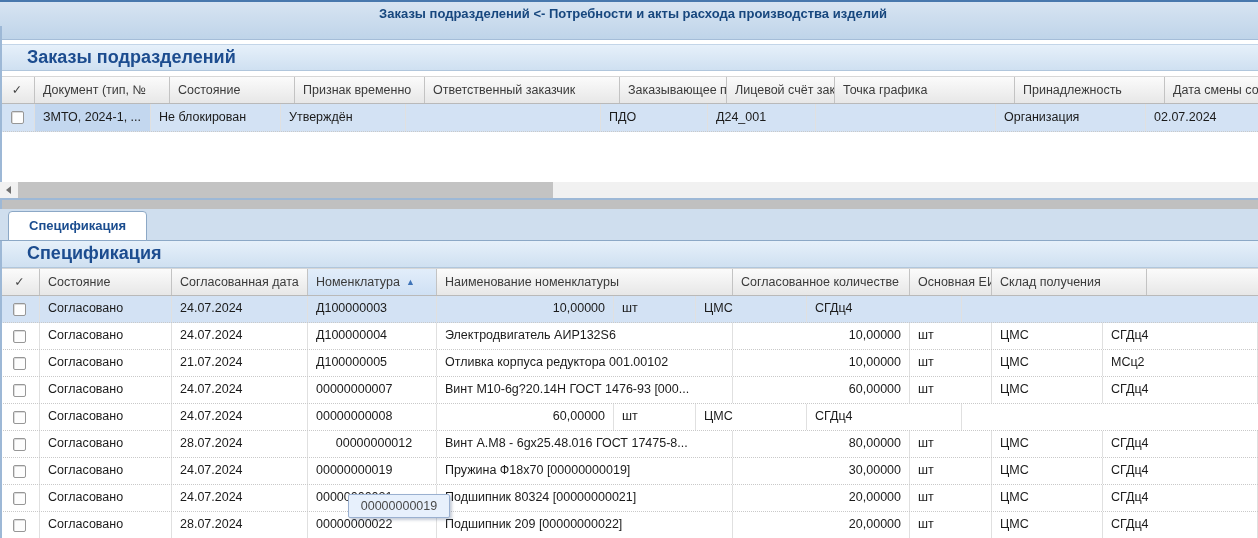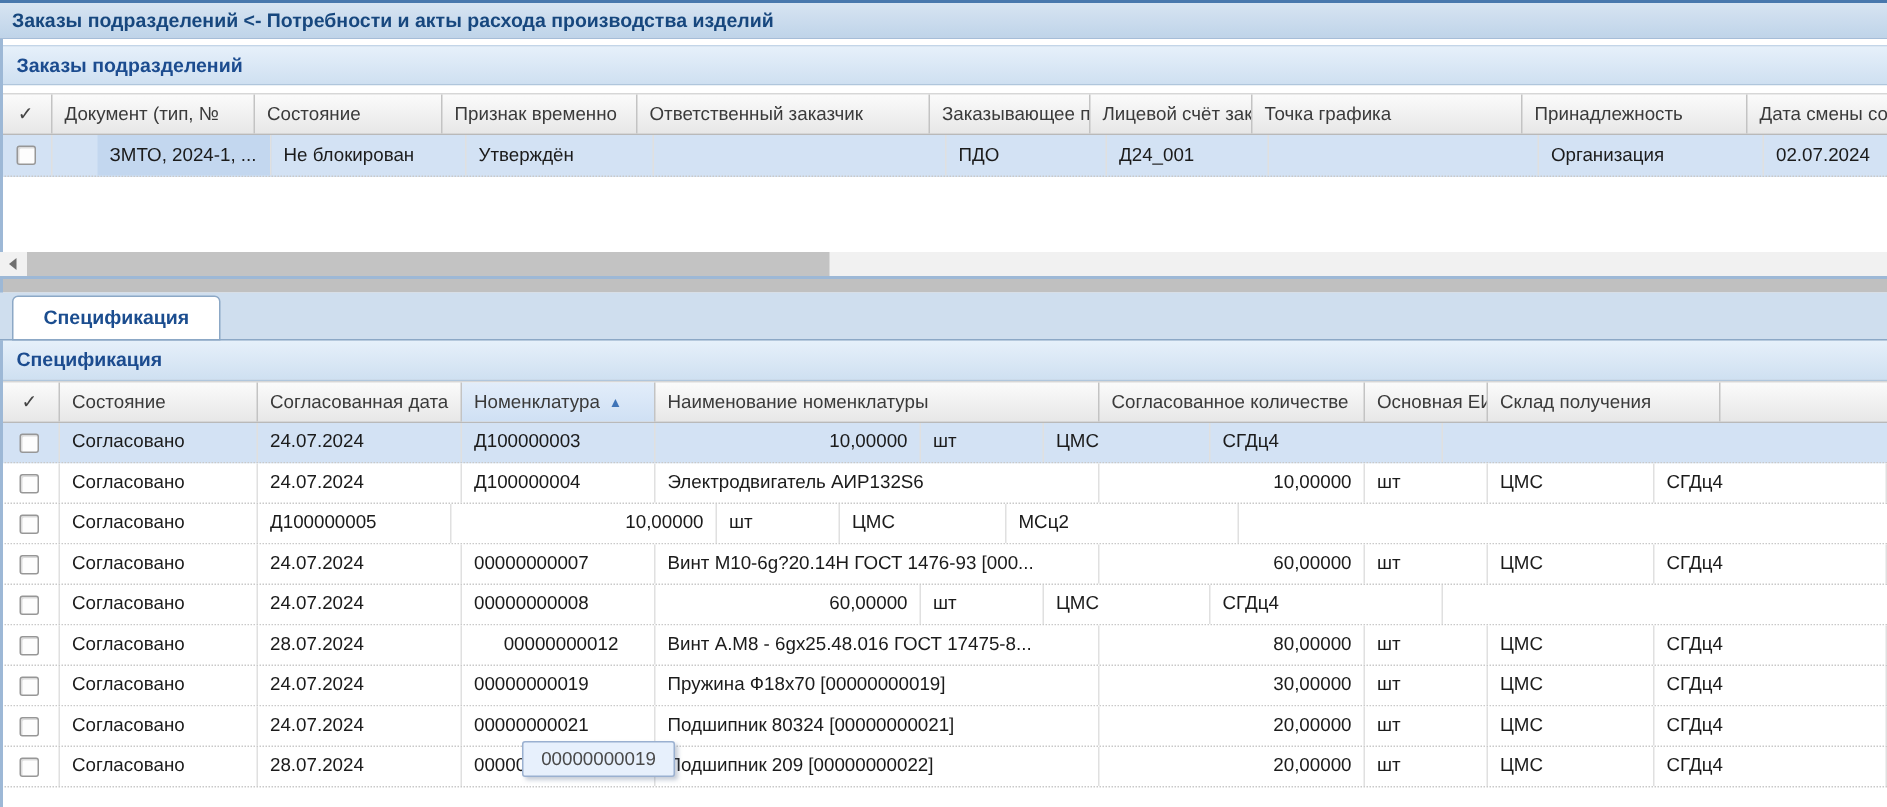--- a/index.html
+++ b/index.html
@@ -1,30 +1,30 @@
 <!DOCTYPE html>
 <html><head>
 <meta charset="utf-8">
 <style>
   * { margin:0; padding:0; box-sizing:border-box; }
   html,body { width:1258px; height:538px; overflow:hidden; background:#fff;
     font-family:"Liberation Sans","DejaVu Sans",sans-serif; font-size:12.5px; color:#1b1b1b; }
   .screen { position:relative; width:1258px; height:538px; background:#fff; }
 
   
-  .titlebar { height:26px; background:linear-gradient(#d7e4f2,#bfd4e9);
+  .titlebar { height:40px; background:linear-gradient(#d7e4f2,#bfd4e9);
     border-top:2px solid #4878ad; border-bottom:1px solid #a5bdd8;
-    font-weight:bold; font-size:13px; color:#17477e; line-height:23px; padding-left:8px; }
+    font-weight:bold; font-size:13px; color:#17477e; line-height:23px; padding-left:8px;text-align:center; }
 
   .leftedge { position:absolute; left:0; top:26px; width:2px; height:512px; background:#9db8d6; }
 
   
   .panel-header { height:27px; background:linear-gradient(#e6f0fa,#cfe0f1);
     border-top:1px solid #c3d5e8; border-bottom:1px solid #b0c6dc;
-    font-weight:bold; font-size:13px; color:#1c4c8f; line-height:25px; padding-left:11px; }
+    font-weight:bold; font-size:18px; color:#1c4c8f; line-height:25px; padding-left:27px; }
   .gap4 { height:4px; background:#fff; }
   .gap5 { height:5px; background:#fff; }
 
   
   .thead { display:flex; height:28px; background:linear-gradient(#fbfbfb,#e7e7e7);
     border-bottom:1px solid #b9b9b9; border-top:1px solid #d7d7d7; }
   .hcell { flex:none; height:100%; line-height:27px; padding:0 4px 0 8px; color:#3a3a3a;
     white-space:nowrap; overflow:hidden; border-right:1px solid #c3c3c3; }
   .hcell.checkcol { text-align:center; padding:0; color:#444; }
   .hcell.sorted { background:linear-gradient(#e2edfa,#cfe0f4); }
@@ -94,21 +94,21 @@
           <div class="hcell" style="width: 108px;">Лицевой счёт зака</div>
           <div class="hcell" style="width: 180px;">Точка графика</div>
           <div class="hcell" style="width: 150px;">Принадлежность</div>
           <div class="hcell" style="width: 220px;">Дата смены сост</div>
         </div>
       <div id="orders-body">
           <div class="trow sel">
             <div class="tcell checkcol" style="width: 35px;">
               <span class="checkbox"></span>
             </div>
-            <div class="tcell focused" style="width: 116px; margin-left: 30px;">ЗМТО, 2024-1, ...</div>
+            <div class="tcell focused" style="width: 116px;">ЗМТО, 2024-1, ...</div>
             <div class="tcell" style="width: 130px;">Не блокирован</div>
             <div class="tcell" style="width: 125px;">Утверждён</div>
             <div class="tcell" style="width: 195px;"></div>
             <div class="tcell" style="width: 107px;">ПДО</div>
             <div class="tcell" style="width: 108px;">Д24_001</div>
             <div class="tcell" style="width: 180px;"></div>
             <div class="tcell" style="width: 150px;">Организация</div>
             <div class="tcell" style="width: 220px;">02.07.2024</div>
           </div>
         </div>
@@ -165,21 +165,23 @@
             <div class="tcell num" style="width: 177px;">10,00000</div>
             <div class="tcell" style="width: 82px;">шт</div>
             <div class="tcell" style="width: 111px;">ЦМС</div>
             <div class="tcell" style="width: 155px;">СГДц4</div>
           </div>
           <div class="trow">
             <div class="tcell checkcol" style="width: 40px;">
               <span class="checkbox"></span>
             </div>
             <div class="tcell" style="width: 132px;">Согласовано</div>
+            <div class="tcell" style="width: 136px;">21.07.2024</div>
             <div class="tcell" style="width: 129px;">Д100000005</div>
+            <div class="tcell" style="width: 296px;">Отливка корпуса редуктора 001.00102</div>
             <div class="tcell num" style="width: 177px;">10,00000</div>
             <div class="tcell" style="width: 82px;">шт</div>
             <div class="tcell" style="width: 111px;">ЦМС</div>
             <div class="tcell" style="width: 155px;">МСц2</div>
           </div>
           <div class="trow">
             <div class="tcell checkcol" style="width: 40px;">
               <span class="checkbox"></span>
             </div>
             <div class="tcell" style="width: 132px;">Согласовано</div>

